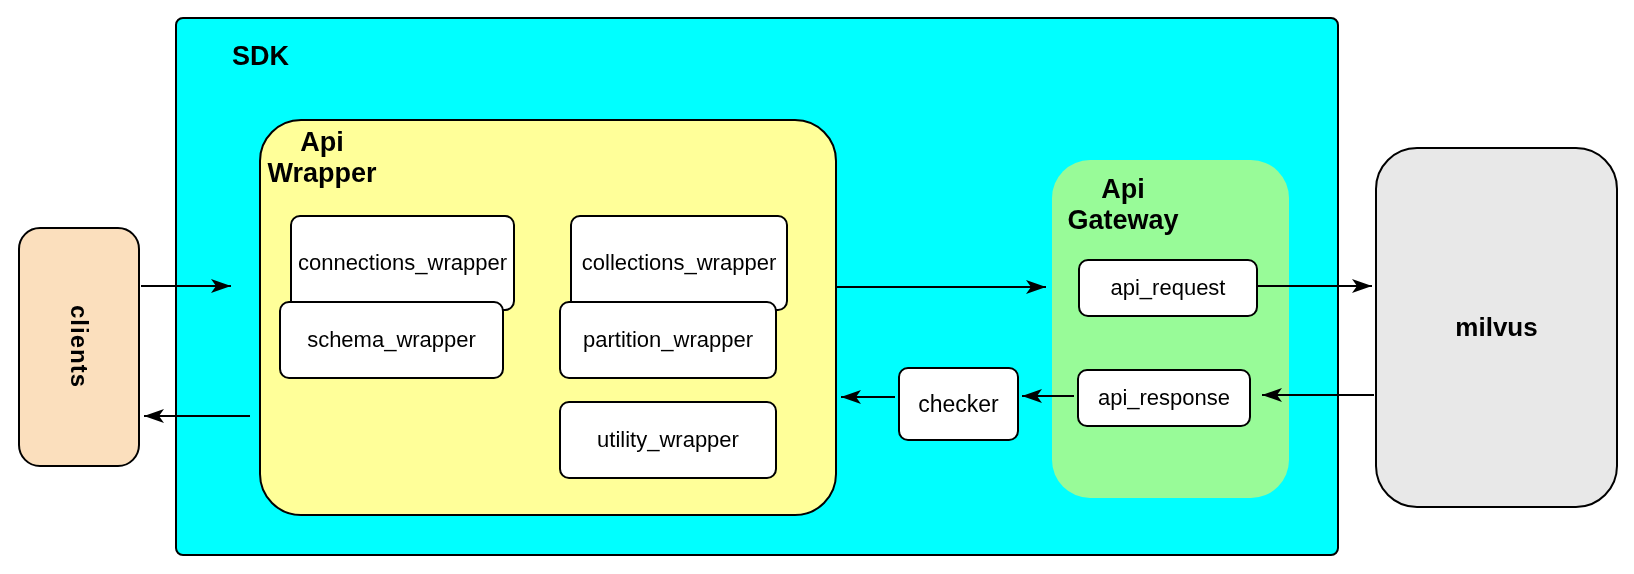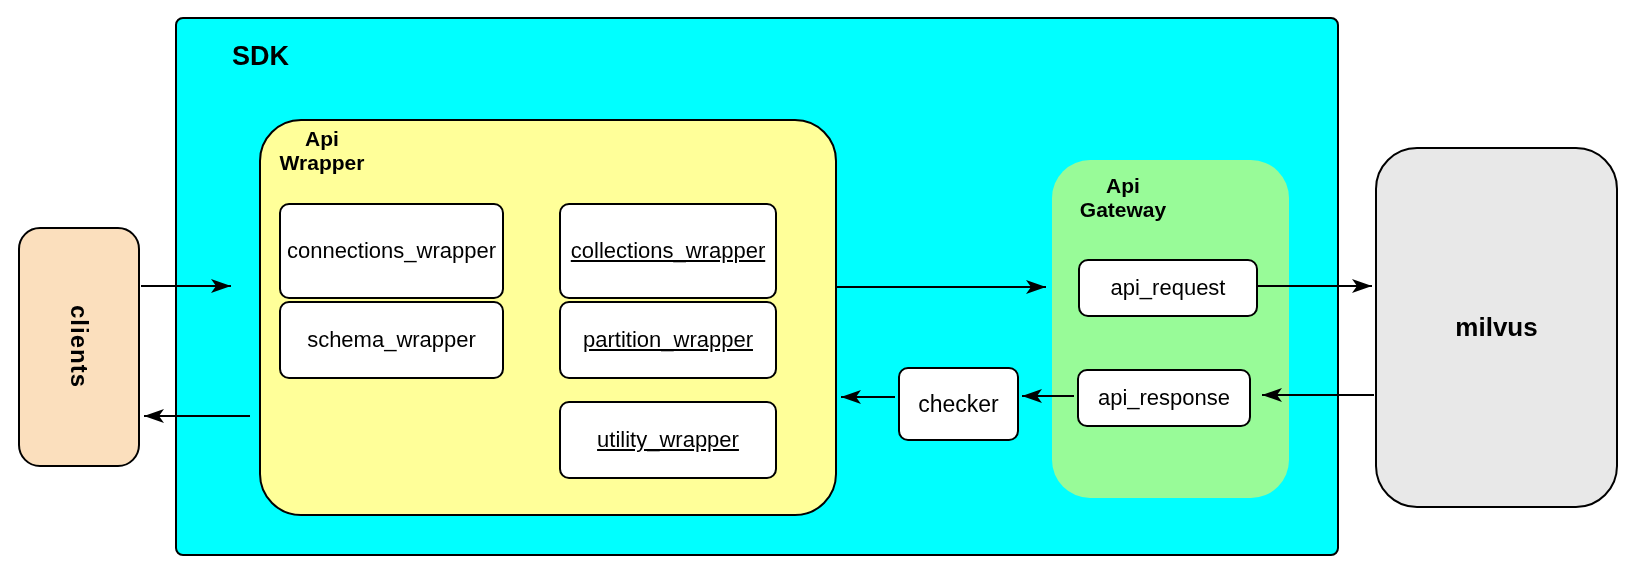--- a/index.html
+++ b/index.html
@@ -39,42 +39,42 @@
     font-weight: bold; font-size: 26px;
   }
 
   
   .api-wrapper {
     left: 82px; top: 100px; width: 578px; height: 397px;
     background: #FFFF99; border: 2px solid #000; border-radius: 42px;
   }
   .group-label {
     position: absolute;
-    font-weight: bold; font-size: 21px; line-height: 1.15;
+    font-weight: bold; font-size: 27px; line-height: 1.15;
     white-space: pre-line; text-align: center;
   }
   .wrapper-label { left: 2px; top: 6px; width: 118px; }
 
   
   .api-gateway {
     left: 875px; top: 141px; width: 237px; height: 338px;
     background: #98FB98; border: none; border-radius: 38px;
   }
   .gateway-label { left: 0px; top: 14px; width: 142px; }
 
   
   .node {
     position: absolute; box-sizing: border-box;
     background: #ffffff; border: 2px solid #000; border-radius: 10px;
     display: flex; align-items: center; justify-content: center;
     font-size: 22px; white-space: nowrap;
   }
   .mod-c1 { left: 18px;  width: 225px; }
-  .mod-c2 { left: 298px; width: 218px; text-decoration: underline; }
-  .mod-r1 { top: 82px;  height: 96px; }
+  .mod-c2 { left: 298px; width: 218px; }
+  .mod-r1 { top: 94px;  height: 96px; margin-left: 11px; }
   .mod-r2 { top: 180px; height: 78px; }
   .mod-r3 { top: 280px; height: 78px; }
 
   .api-request  { left: 26px; top: 99px;  width: 180px; height: 58px; }
   .api-response { left: 25px; top: 209px; width: 174px; height: 58px; }
 
   .checker-node { left: 721px; top: 348px; width: 121px; height: 74px; font-size: 23px; }
 
   .arrows-layer {
     position: absolute; left: 0; top: 0;

